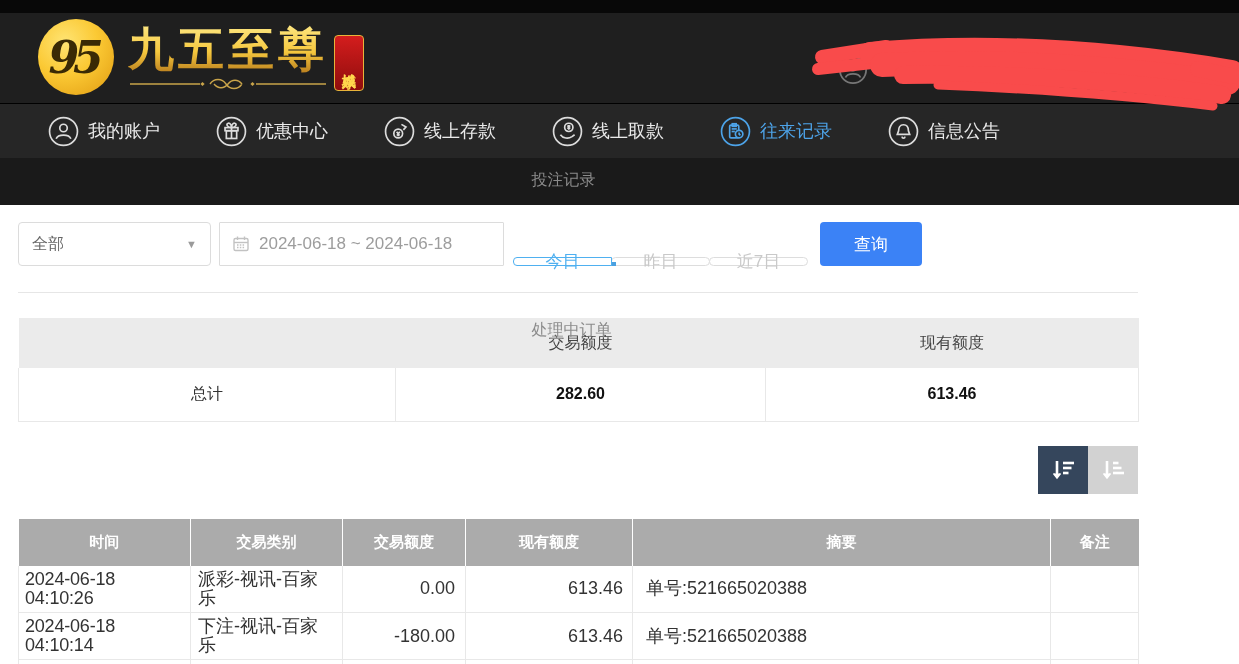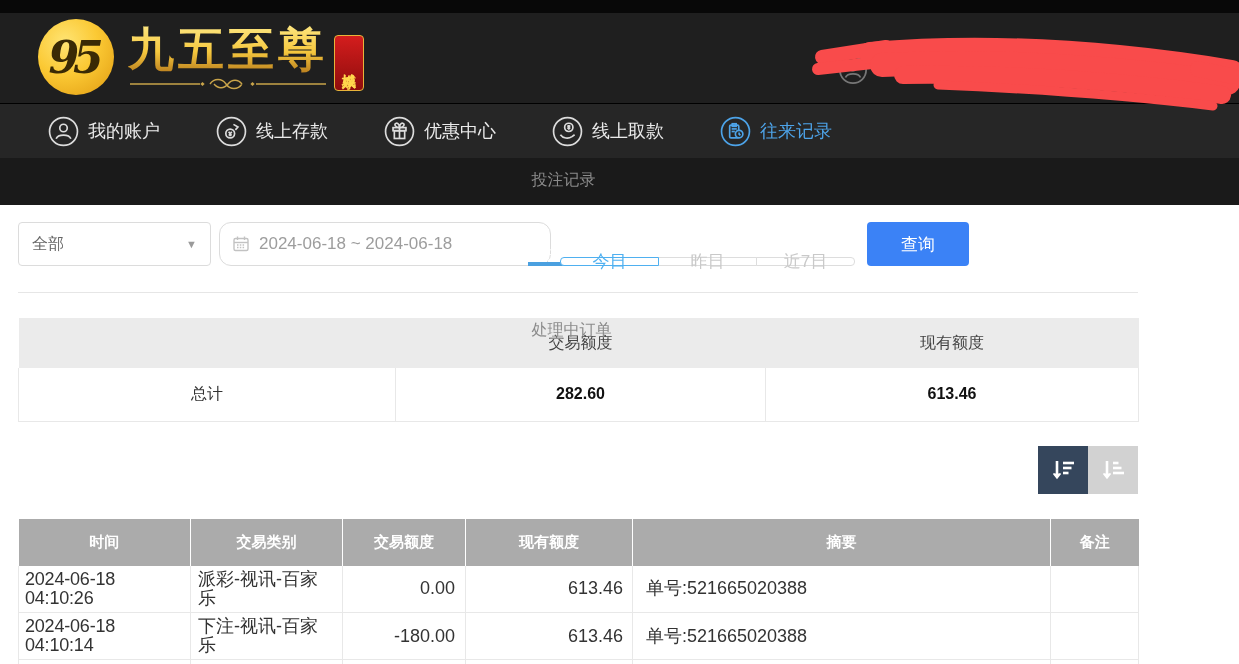--- a/index.html
+++ b/index.html
@@ -46,30 +46,30 @@
   .sub-tab.active::after { content:""; position:absolute; left:0; right:0; bottom:0;
     height:4px; background:#4aa0e0; }
 
   
   .content { width:1120px; margin-left:18px; }
   .filter-row { margin-top:17px; display:flex; height:44px; }
   .select-box { width:193px; border:1px solid #dcdcdc; border-radius:4px;
     display:flex; align-items:center; padding:0 13px; color:#666; font-size:16px;
     cursor:pointer; }
   .select-box .caret { margin-left:auto; color:#9a9a9a; font-size:11px; }
-  .date-box { margin-left:8px; width:332px; border:1px solid #dcdcdc; border-radius:12px;
+  .date-box { margin-left:8px; width:285px; border:1px solid #dcdcdc; border-radius:1px;
     display:flex; align-items:center; padding:0 12px; color:#9d9d9d; font-size:17px;
     cursor:pointer; }
   .date-box .cal { margin-right:9px; color:#c2c2c2; }
   .quick-group { margin-left:9px; display:flex; }
   .quick-btn { width:99px; border:1px solid #ddd; background:#fff; color:#c9c9c9;
     font-size:17px; cursor:pointer; display:flex; align-items:center; justify-content:center;margin-top:35px; }
   .quick-btn:first-child { border-radius:4px 0 0 4px; }
   .quick-btn:last-child { border-radius:0 4px 4px 0; }
-  .quick-btn + .quick-btn { margin-left:-1px; }
+  .quick-btn + .quick-btn { margin-left:-1px;border-radius:22px; }
   .quick-btn.active { border:1px solid #4fb0f0; color:#4fb0f0; z-index:2; }
   .search-btn { margin-left:12px; width:102px; border:none; border-radius:4px;
     background:#3b82f6; color:#fff; font-size:17px; cursor:pointer; }
   .divider { margin-top:26px; height:1px; background:#e6e6e6; }
 
   
   .summary { margin-top:25px; width:100%; border-collapse:collapse; table-layout:fixed; }
   .summary th { height:50px; background:#ebebeb; color:#444; font-size:16px;
     font-weight:normal; text-align:center; }
   .summary td { height:53px; background:#fff; text-align:center; color:#333;
@@ -150,35 +150,35 @@
     <svg class="nicon" viewBox="0 0 24 24" fill="none" stroke="currentColor" stroke-width="1.3">
       <circle cx="12" cy="12" r="10.8"></circle>
         <circle cx="12" cy="9.3" r="2.9"></circle>
       <path d="M6.3 17.6 c1.4-3.8 10-3.8 11.4 0"></path>
     </svg>
     <span>我的账户</span>
   </div>
   <div class="nav-item">
     <svg class="nicon" viewBox="0 0 24 24" fill="none" stroke="currentColor" stroke-width="1.3">
       <circle cx="12" cy="12" r="10.8"></circle>
-        <circle cx="11" cy="13.5" r="3.4"></circle>
-      <path d="M9.8 12.2 l1.2 1.6 l1.2-1.6 M11 13.8 v1.8 M9.8 14.6 h2.4"></path>
-      <path d="M13.5 6.5 l3.5 2 l-2 2.2"></path>
-    </svg>
-    <span>线上存款</span>
-  </div>
-  <div class="nav-item">
-    <svg class="nicon" viewBox="0 0 24 24" fill="none" stroke="currentColor" stroke-width="1.3">
-      <circle cx="12" cy="12" r="10.8"></circle>
         <rect x="7" y="9" width="10" height="2.4"></rect>
       <rect x="8" y="11.4" width="8" height="6"></rect>
         <line x1="12" y1="9" x2="12" y2="17.4"></line>
       <path d="M12 9 c-3.5 0-4.5-3-2.5-3.4 c1.5-.3 2.5 1.6 2.5 3.4 c0-1.8 1-3.7 2.5-3.4 c2 .4 1 3.4-2.5 3.4z"></path>
     </svg>
     <span>优惠中心</span>
+  </div>
+  <div class="nav-item">
+    <svg class="nicon" viewBox="0 0 24 24" fill="none" stroke="currentColor" stroke-width="1.3">
+      <circle cx="12" cy="12" r="10.8"></circle>
+        <circle cx="11" cy="13.5" r="3.4"></circle>
+      <path d="M9.8 12.2 l1.2 1.6 l1.2-1.6 M11 13.8 v1.8 M9.8 14.6 h2.4"></path>
+      <path d="M13.5 6.5 l3.5 2 l-2 2.2"></path>
+    </svg>
+    <span>线上存款</span>
   </div>
   <div class="nav-item">
     <svg class="nicon" viewBox="0 0 24 24" fill="none" stroke="currentColor" stroke-width="1.3">
       <circle cx="12" cy="12" r="10.8"></circle>
         <circle cx="13" cy="8.8" r="3.2"></circle>
       <path d="M13 7 v3.6 M11.8 7.8 h2.4 M11.8 9.4 h2.4"></path>
       <path d="M6.5 14.5 c2 2.8 6 3.5 9 1.5 l2-1.5"></path>
     </svg>
     <span>线上取款</span>
   </div>
@@ -186,20 +186,28 @@
     <svg class="nicon" viewBox="0 0 24 24" fill="none" stroke="currentColor" stroke-width="1.3">
       <circle cx="12" cy="12" r="10.8"></circle>
         <rect x="7.5" y="7" width="7" height="10" rx="1"></rect>
       <rect x="9.5" y="6" width="3" height="2"></rect>
         <line x1="9" y1="10" x2="13" y2="10"></line>
       <line x1="9" y1="12" x2="11.5" y2="12"></line>
       <circle cx="14.8" cy="14" r="2.9" fill="#262626"></circle>
       <path d="M14.8 12.7 v1.4 l1 .8"></path>
     </svg>
     <span>往来记录</span>
+  </div>
+  <div class="nav-item">
+    <svg class="nicon" viewBox="0 0 24 24" fill="none" stroke="currentColor" stroke-width="1.3">
+      <circle cx="12" cy="12" r="10.8"></circle>
+      <path d="M12 6.8 c-2.8 0-3.8 2.3-3.8 4.7 l-1 2.7 h9.6 l-1-2.7 c0-2.4-1-4.7-3.8-4.7z"></path>
+      <path d="M10.8 16 c.2 1.6 2.2 1.6 2.4 0"></path>
+    </svg>
+    <span>信息公告</span>
   </div>
 </div>
 
 <div class="sub-bar">
   <div class="sub-tabs">
     <div class="sub-tab">投注记录</div>
     <div class="sub-tab active">往来记录</div>
     <div class="sub-tab">处理中订单</div>
   </div>
 </div>

